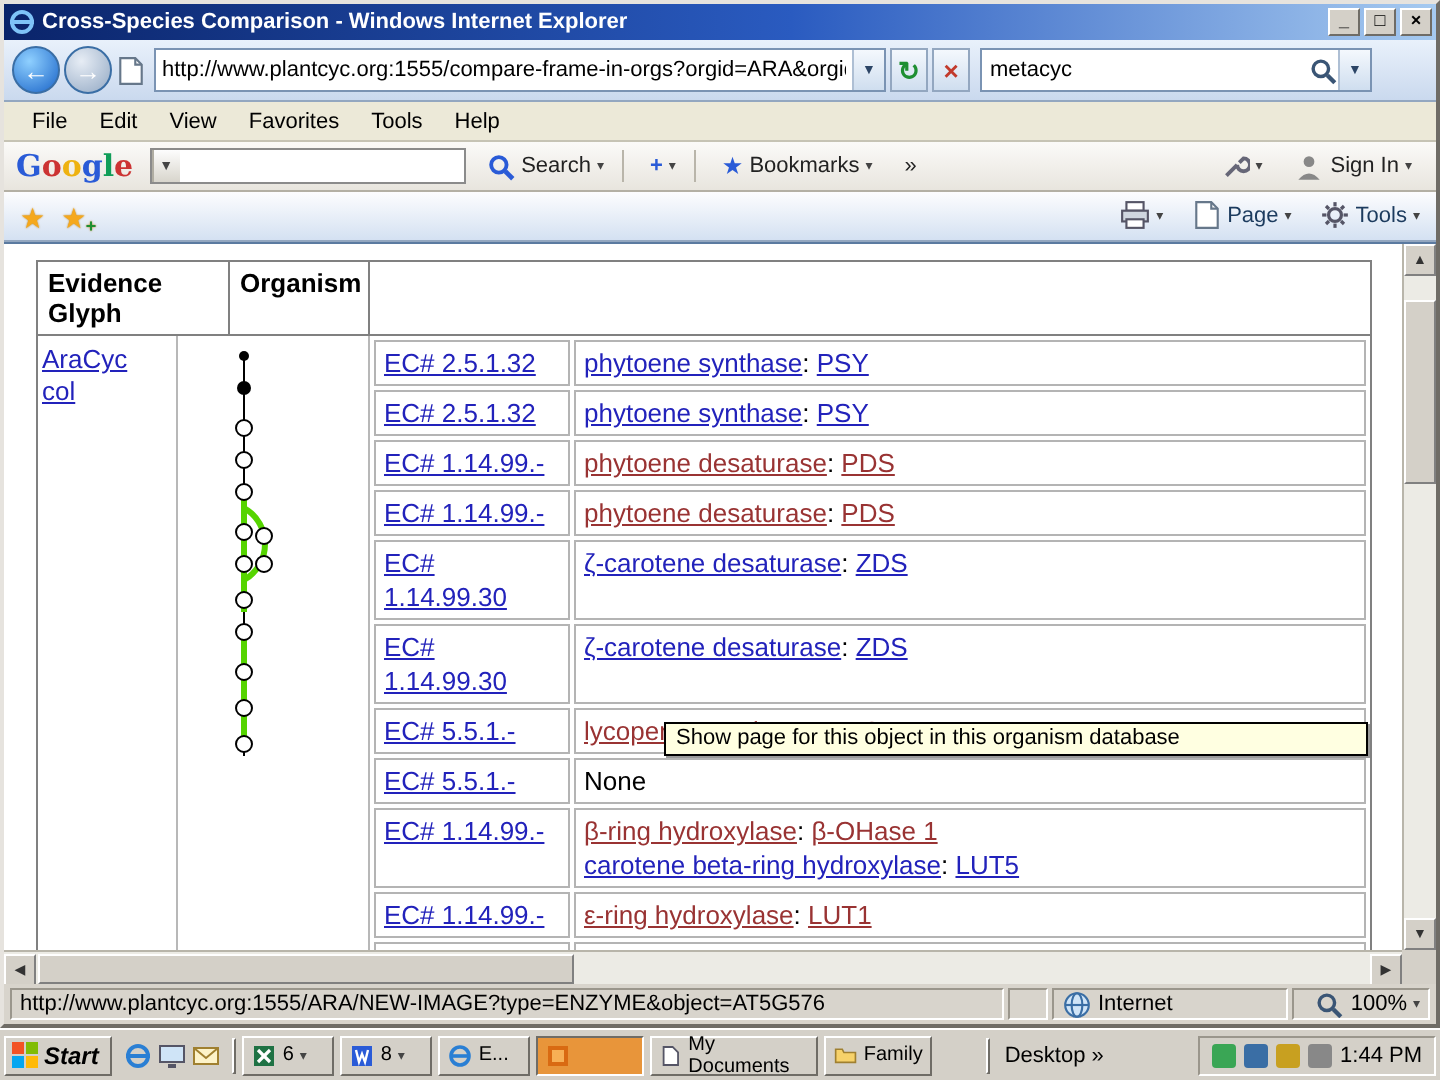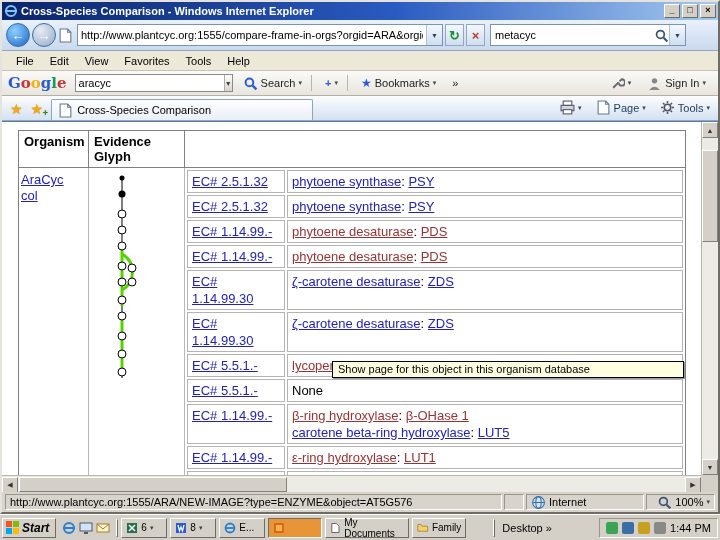--- a/index.html
+++ b/index.html
@@ -159,21 +159,20 @@
     <span class="menu-item">Edit</span>
     <span class="menu-item">View</span>
     <span class="menu-item">Favorites</span>
     <span class="menu-item">Tools</span>
     <span class="menu-item">Help</span>
   </div>
 
   <div class="googlebar">
     <span class="glogo"><span class="gl-b">G</span><span class="gl-r">o</span><span class="gl-y">o</span><span class="gl-b">g</span><span class="gl-g">l</span><span class="gl-r">e</span></span>
     <div class="gsearch">
-      <input type="text" readonly="" value="aracyc" style="">
       <div class="g-dd">▼</div>
     </div>
     <div class="g-btn">
       <svg class="mini-icon" viewBox="0 0 14 14">
           <circle cx="6" cy="6" r="3.6" fill="none" stroke="#2a5bd7" stroke-width="1.8"></circle>
           <line x1="9" y1="9" x2="12.5" y2="12.5" stroke="#2a5bd7" stroke-width="2.2"></line>
         </svg>
       <span>Search</span>
       <span class="caret">▾</span>
     </div>
@@ -205,27 +204,20 @@
           </svg>
         <span>Sign In</span>
         <span class="caret">▾</span>
       </div>
     </div>
   </div>
 
   <div class="tabrow">
     <span class="fav-star">★</span>
     <span class="fav-star star-plus"><span>★</span><span class="plus-badge">+</span></span>
-    <div class="tab">
-      <svg class="mini-icon" viewBox="0 0 12 14">
-          <path d="M1 1h7l3 3v9H1z" fill="#fff" stroke="#66778a"></path>
-          <path d="M8 1v3h3" fill="none" stroke="#66778a"></path>
-        </svg>
-      <span>Cross-Species Comparison</span>
-    </div>
     <div class="cmd-right">
       <div class="cmd-btn">
         <svg class="mini-icon" viewBox="0 0 14 14">
             <rect x="3" y="1" width="8" height="4" fill="#fff" stroke="#556"></rect>
             <rect x="1" y="5" width="12" height="5" fill="#cfd6df" stroke="#556"></rect>
             <rect x="3" y="9" width="8" height="4" fill="#fff" stroke="#556"></rect>
           </svg>
         <span class="caret">▾</span>
       </div>
       <div class="cmd-btn">
@@ -253,22 +245,22 @@
         <span>Tools</span>
         <span class="caret">▾</span>
       </div>
     </div>
   </div>
 
   <div class="content">
 
     <div class="comp-table">
       <div class="comp-header">
+        <div class="hc hc2">Evidence Glyph</div>
         <div class="hc hc1">Organism</div>
-        <div class="hc hc2">Evidence Glyph</div>
       </div>
       <div class="comp-body">
         <div class="bc1">
           <a class="lnk blue org-link">AraCyc col</a>
         </div>
         <div class="bc2">
           <svg width="54" height="212" viewBox="0 0 54 212" style="margin-left:6px;">
             <line x1="27" y1="6" x2="27" y2="208" stroke="#000" stroke-width="1"></line>
             <line x1="27" y1="80" x2="27" y2="136" stroke="#55d400" stroke-width="3"></line>
             <path d="M27 84 C41 92 41 112 27 120" fill="none" stroke="#55d400" stroke-width="3"></path>

